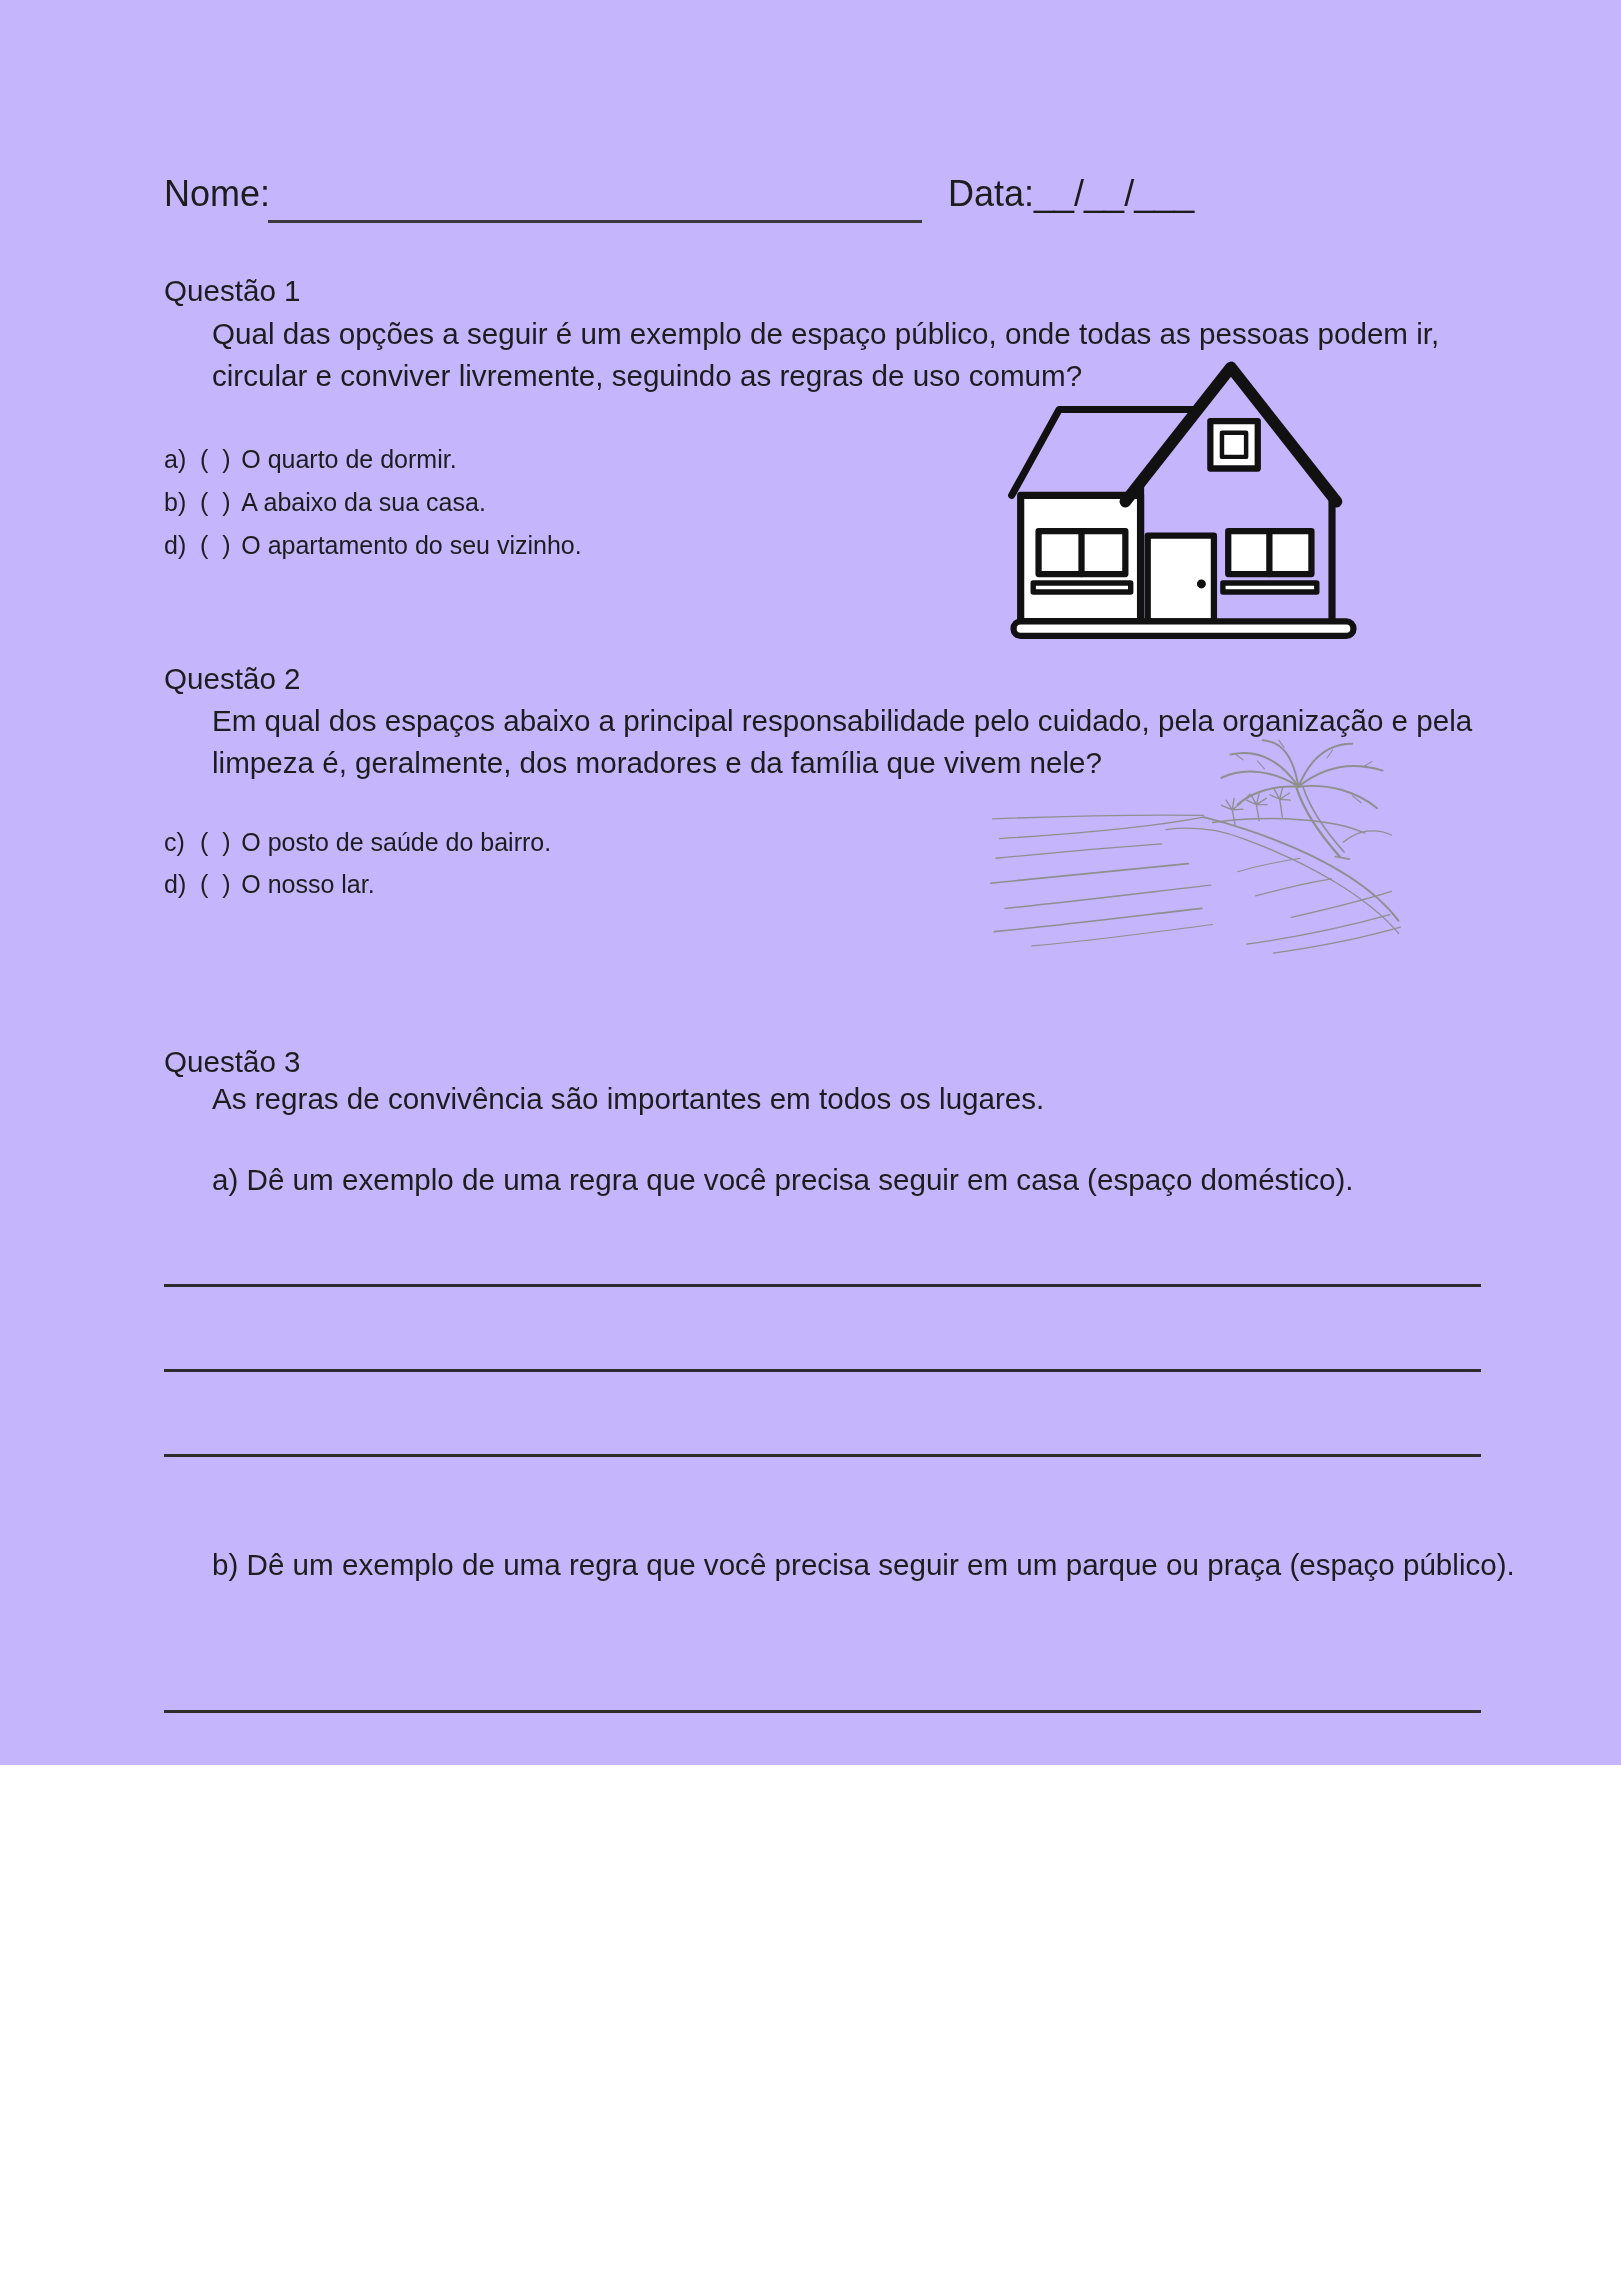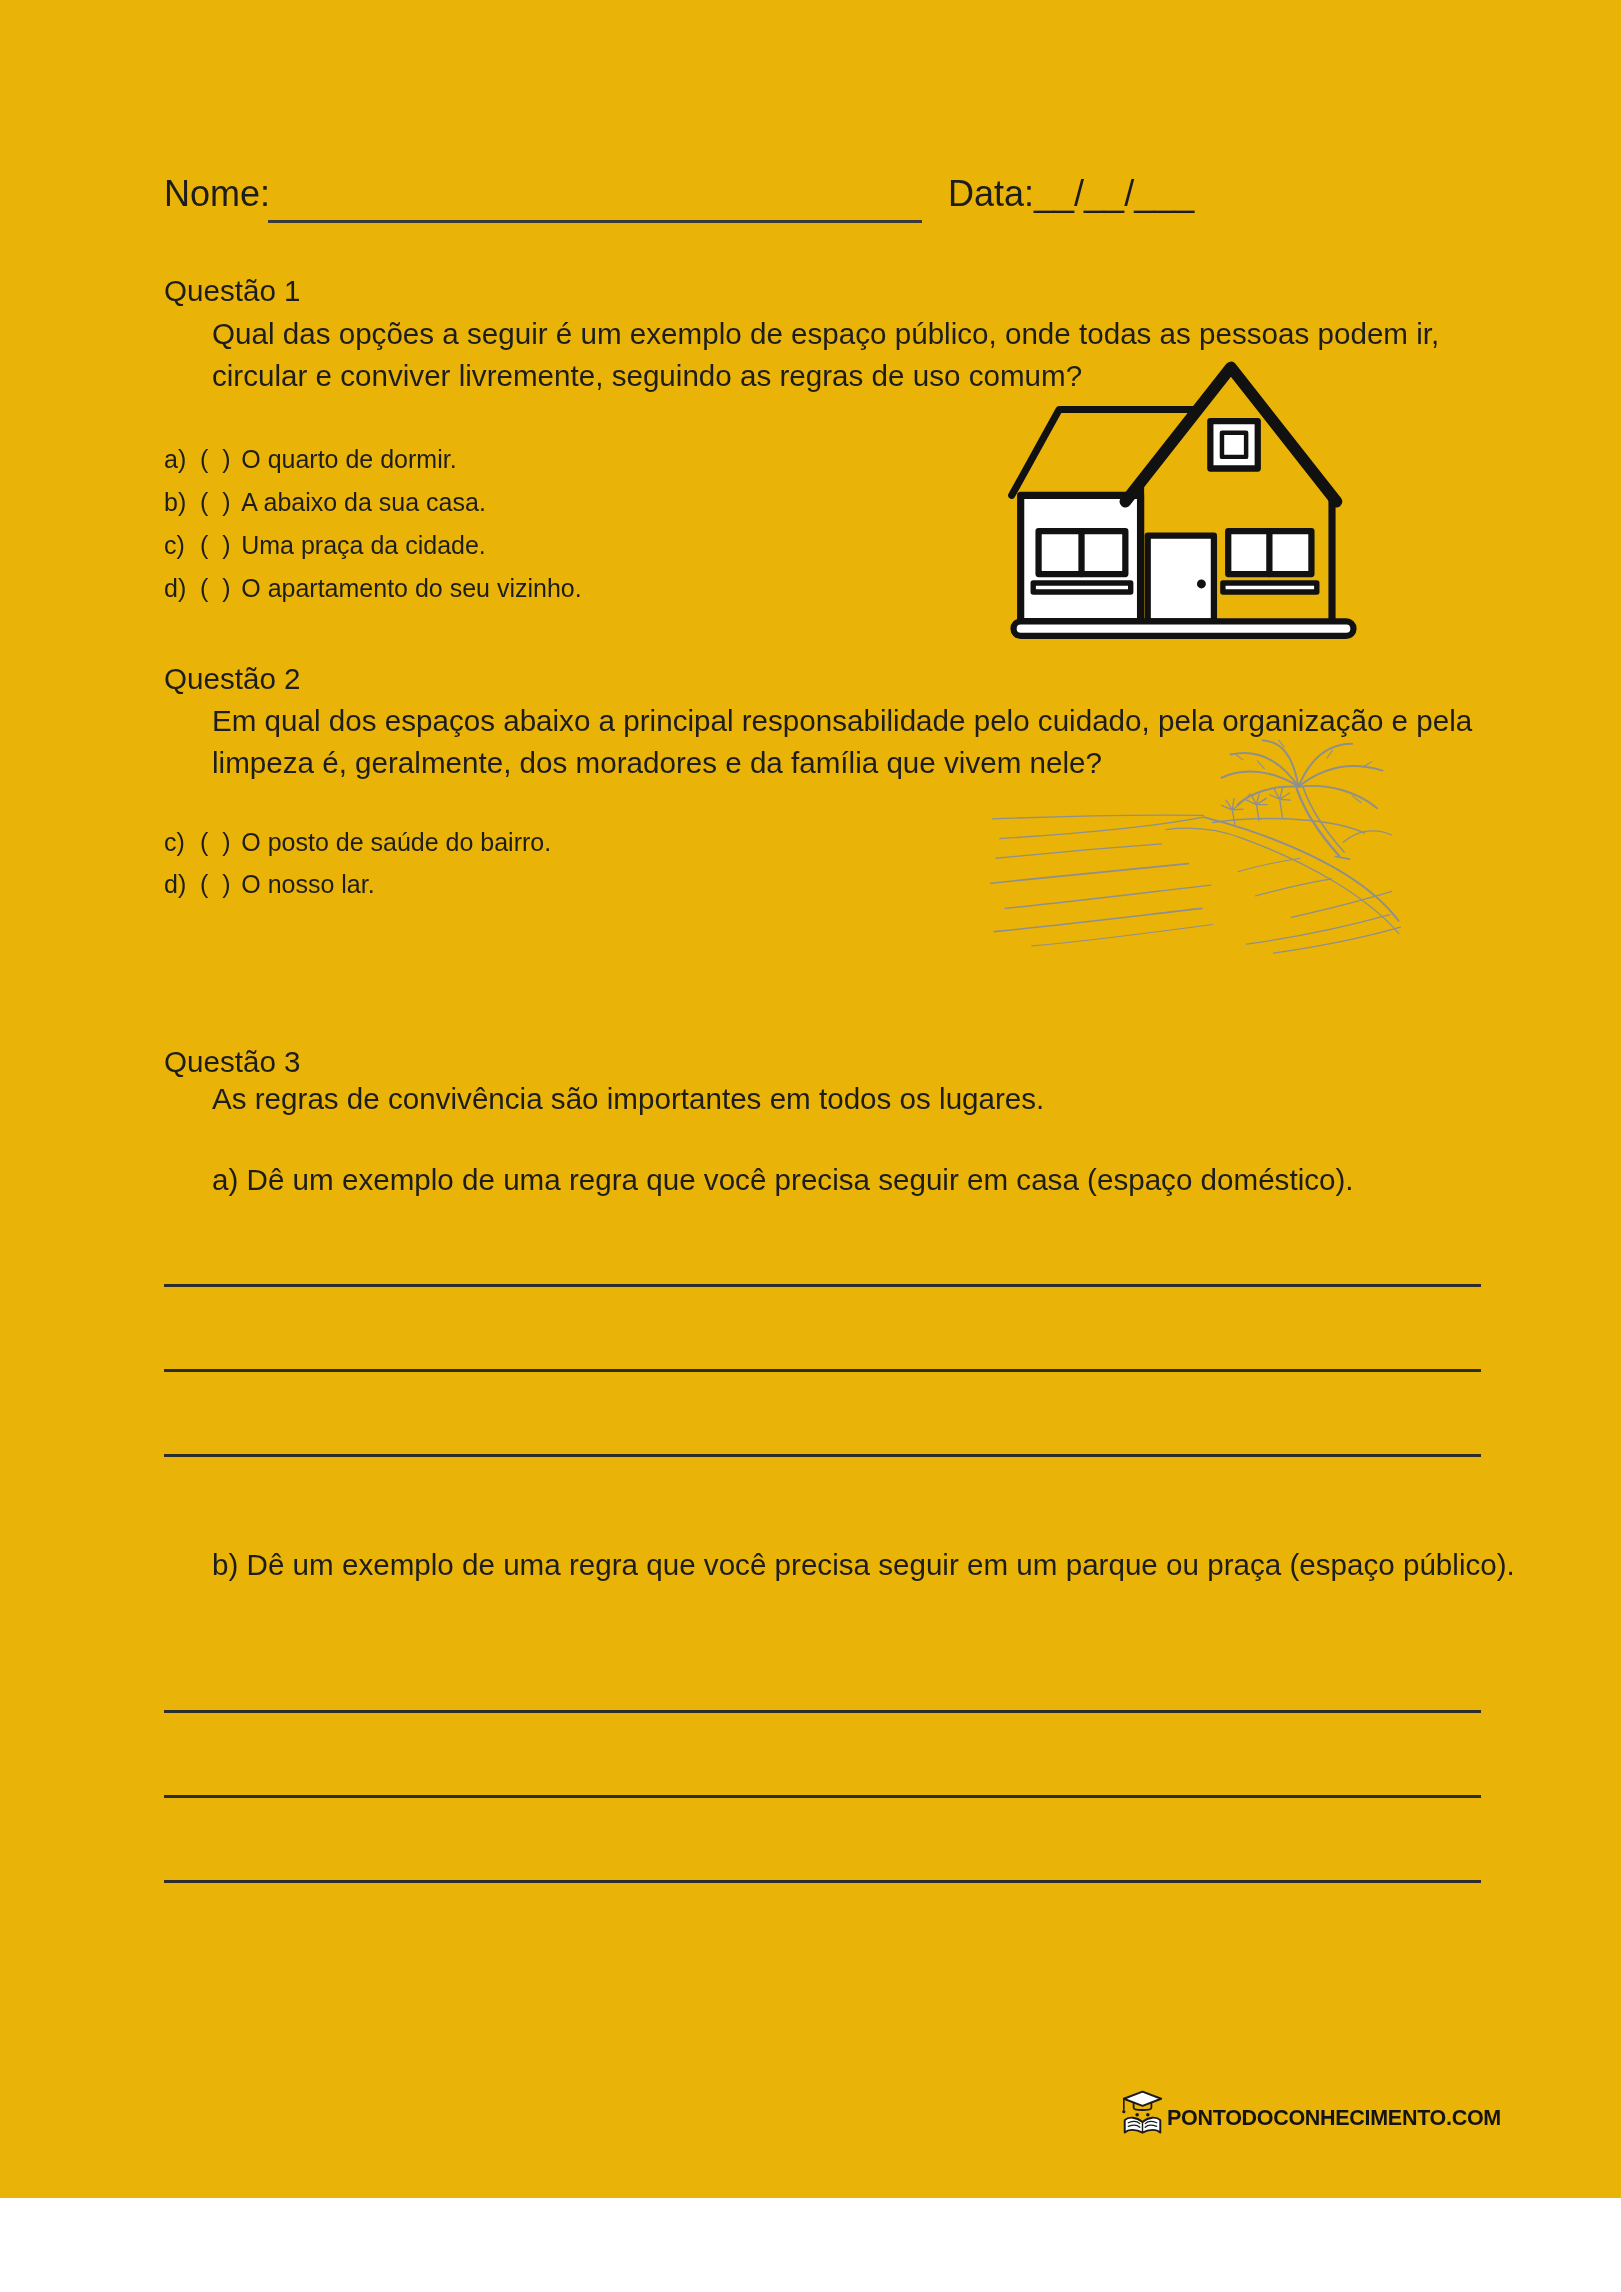--- a/index.html
+++ b/index.html
@@ -1,21 +1,21 @@
 <!DOCTYPE html>
 <html style="font-size:14.3px"><head>
 <meta charset="utf-8">
 <style>
   html,body{margin:0;padding:0;background:#ffffff;}
   body{
     width:1621px;height:2293px;
     font-family:"Liberation Sans", sans-serif;
     color:#1d1d1d;
   }
-  .sheet{position:relative;width:1621px;height:2198px;background:#eab308;overflow:hidden;}
+  .sheet{position:relative;width:1621px;height:1765px;background:#c4b5fd;overflow:hidden;}
   .abs{position:absolute;}
   .hdr{font-size:36px;line-height:43px;}
   .body-text{font-size:29.6px;line-height:42px;margin-left:48px;}
   .q-title{font-size:29.6px;line-height:42px;}
   .para{width:1317px;}
   .opts{font-size:25px;}
   .opt{line-height:43px;white-space:nowrap;}
   .opts.tight .opt{line-height:42px;}
   .opt-letter{display:inline-block;min-width:36px;}
   .opt-box{display:inline-block;white-space:pre;margin-right:10.7px;}
@@ -38,23 +38,20 @@
 
   <div class="abs q-title" style="left:164px;top:270px;">Questão 1</div>
   <div class="abs body-text para" style="left:164px;top:313px;">Qual das opções a seguir é um exemplo de espaço público, onde todas as pessoas podem ir, circular e conviver livremente, seguindo as regras de uso comum?</div>
 
   <div class="abs opts" style="left:164px;top:438px;">
     <div class="opt">
       <span class="opt-letter">a)</span><span class="opt-box">(  )</span><span>O quarto de dormir.</span>
     </div>
     <div class="opt">
       <span class="opt-letter">b)</span><span class="opt-box">(  )</span><span>A abaixo da sua casa.</span>
-    </div>
-    <div class="opt">
-      <span class="opt-letter">c)</span><span class="opt-box">(  )</span><span>Uma praça da cidade.</span>
     </div>
     <div class="opt">
       <span class="opt-letter">d)</span><span class="opt-box">(  )</span><span>O apartamento do seu vizinho.</span>
     </div>
   </div>
 
   <svg class="abs" style="left:1001px;top:360px;" width="365" height="285" viewBox="0 0 408 318">
     <g stroke="#111111" fill="none" stroke-linecap="round" stroke-linejoin="round">
 
       <rect x="22" y="151" width="134" height="141" stroke-width="8" fill="#ffffff"></rect>

